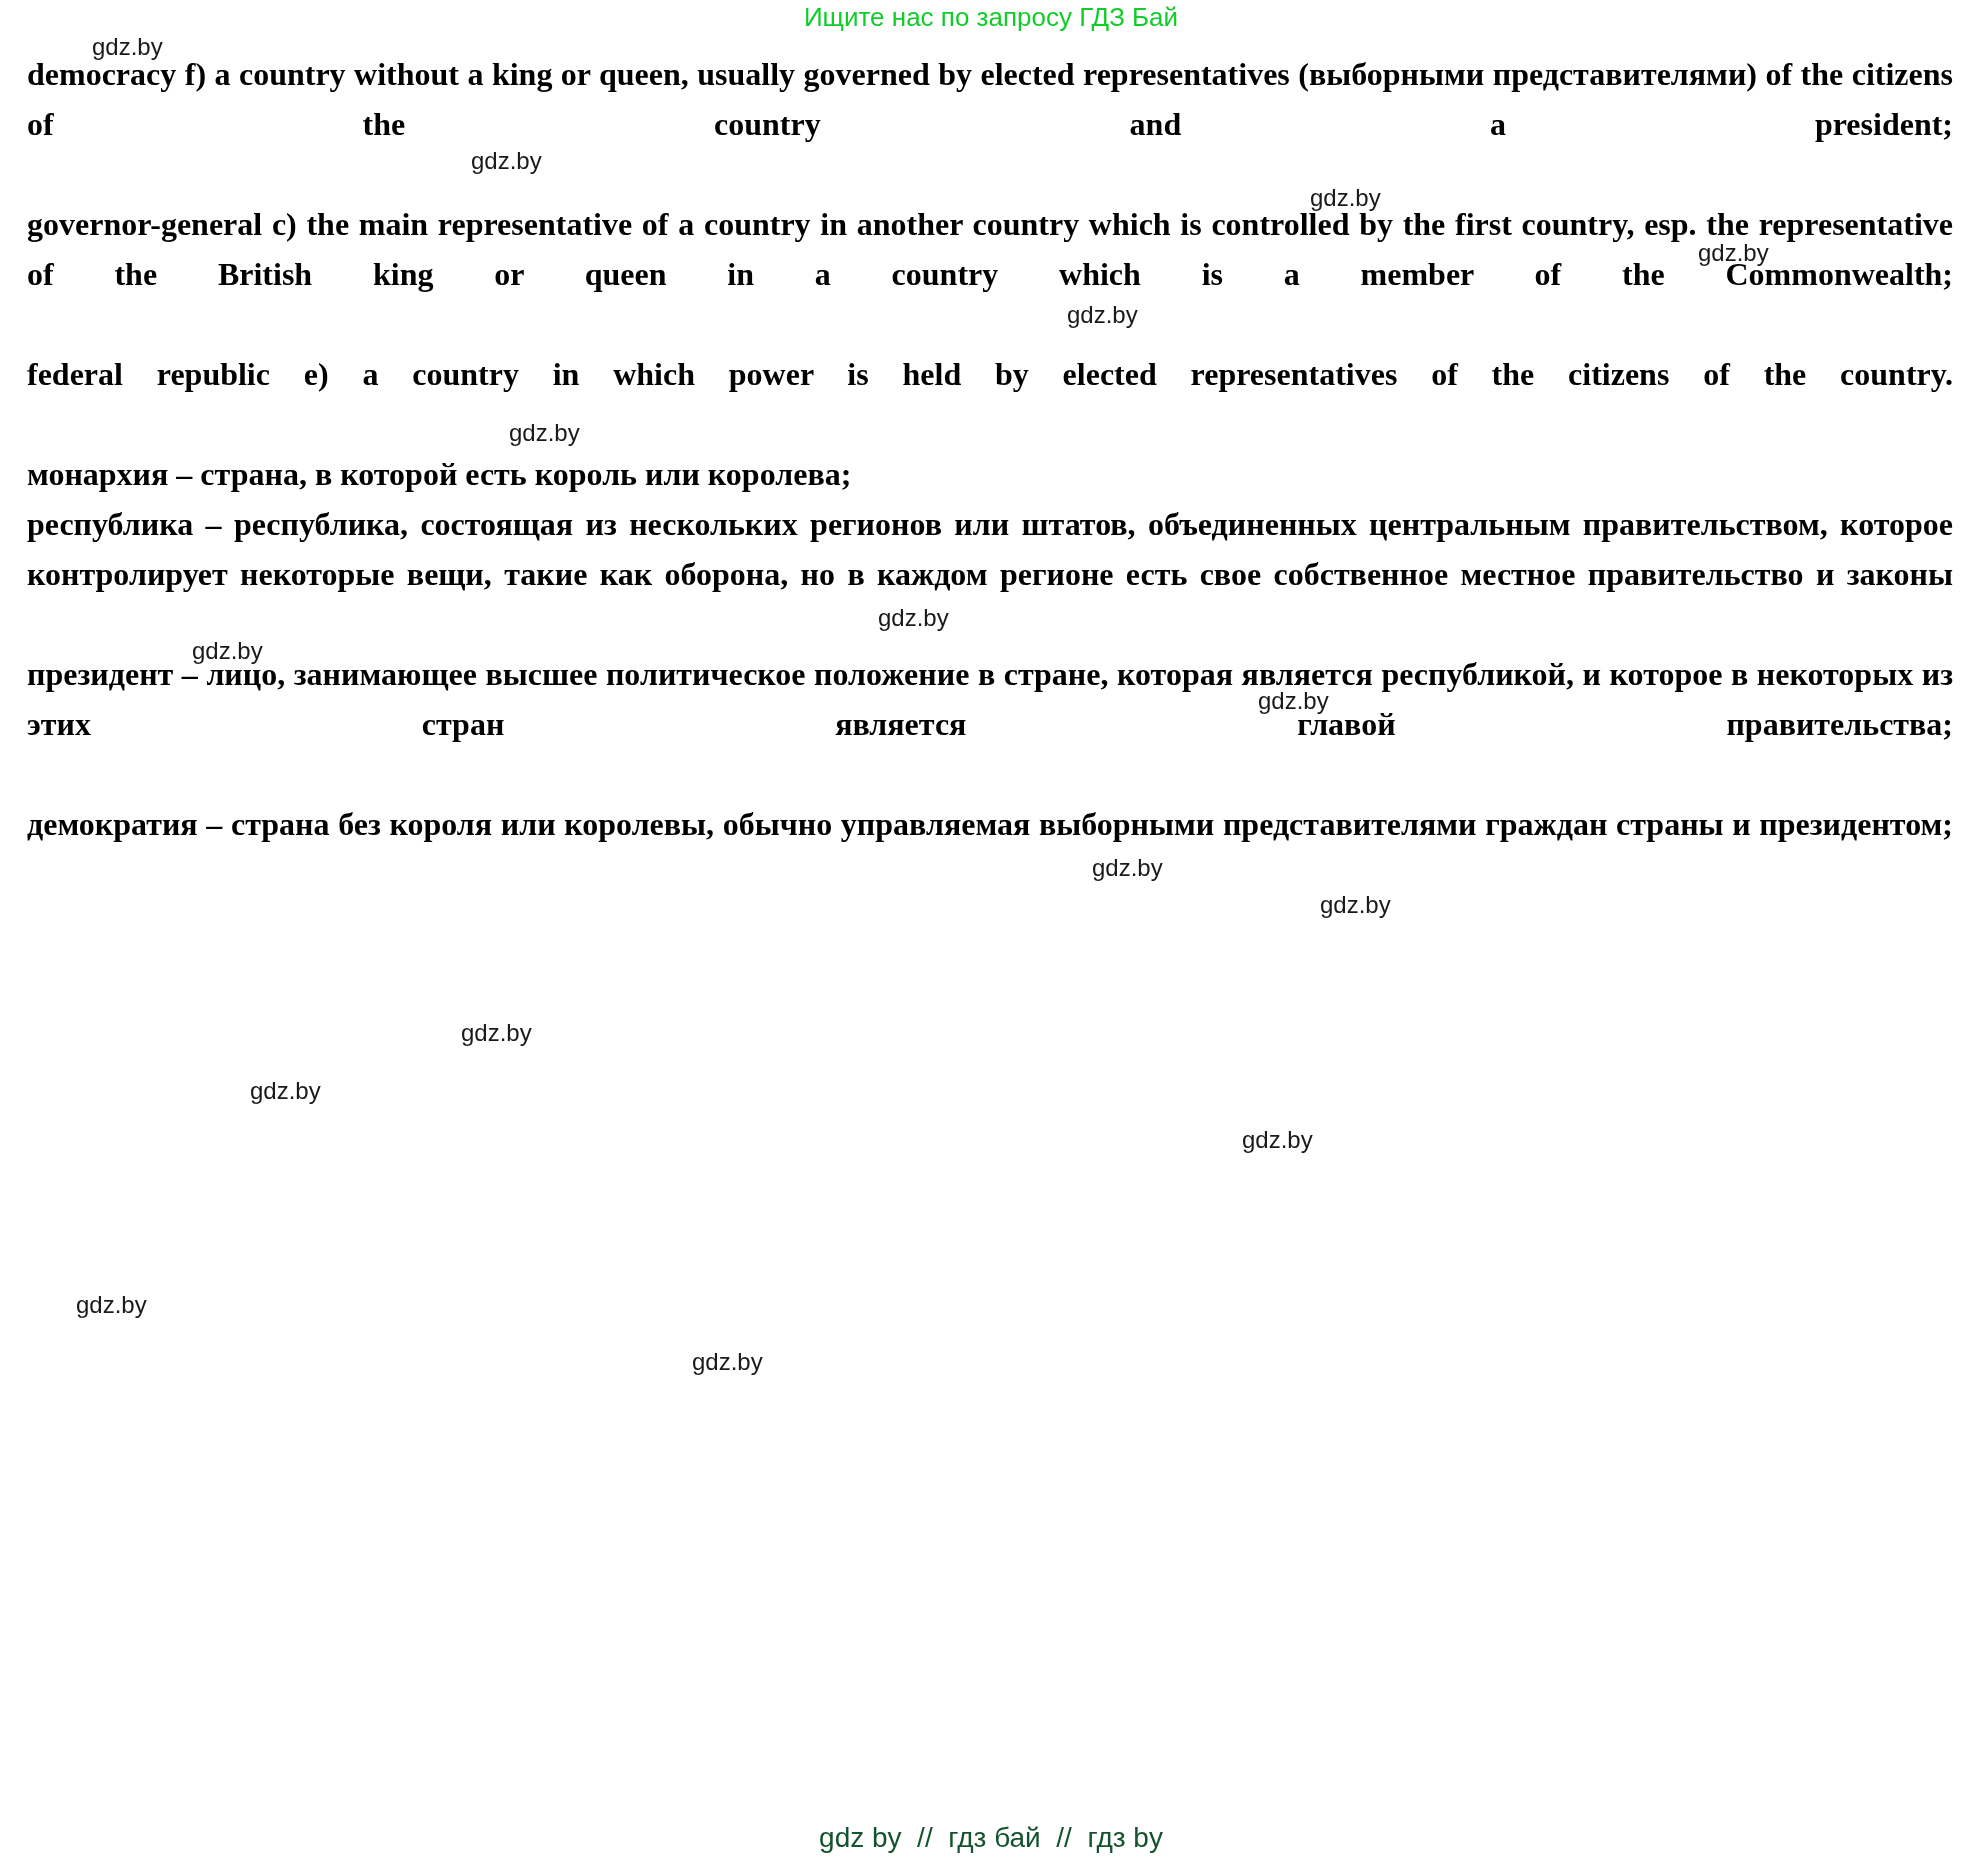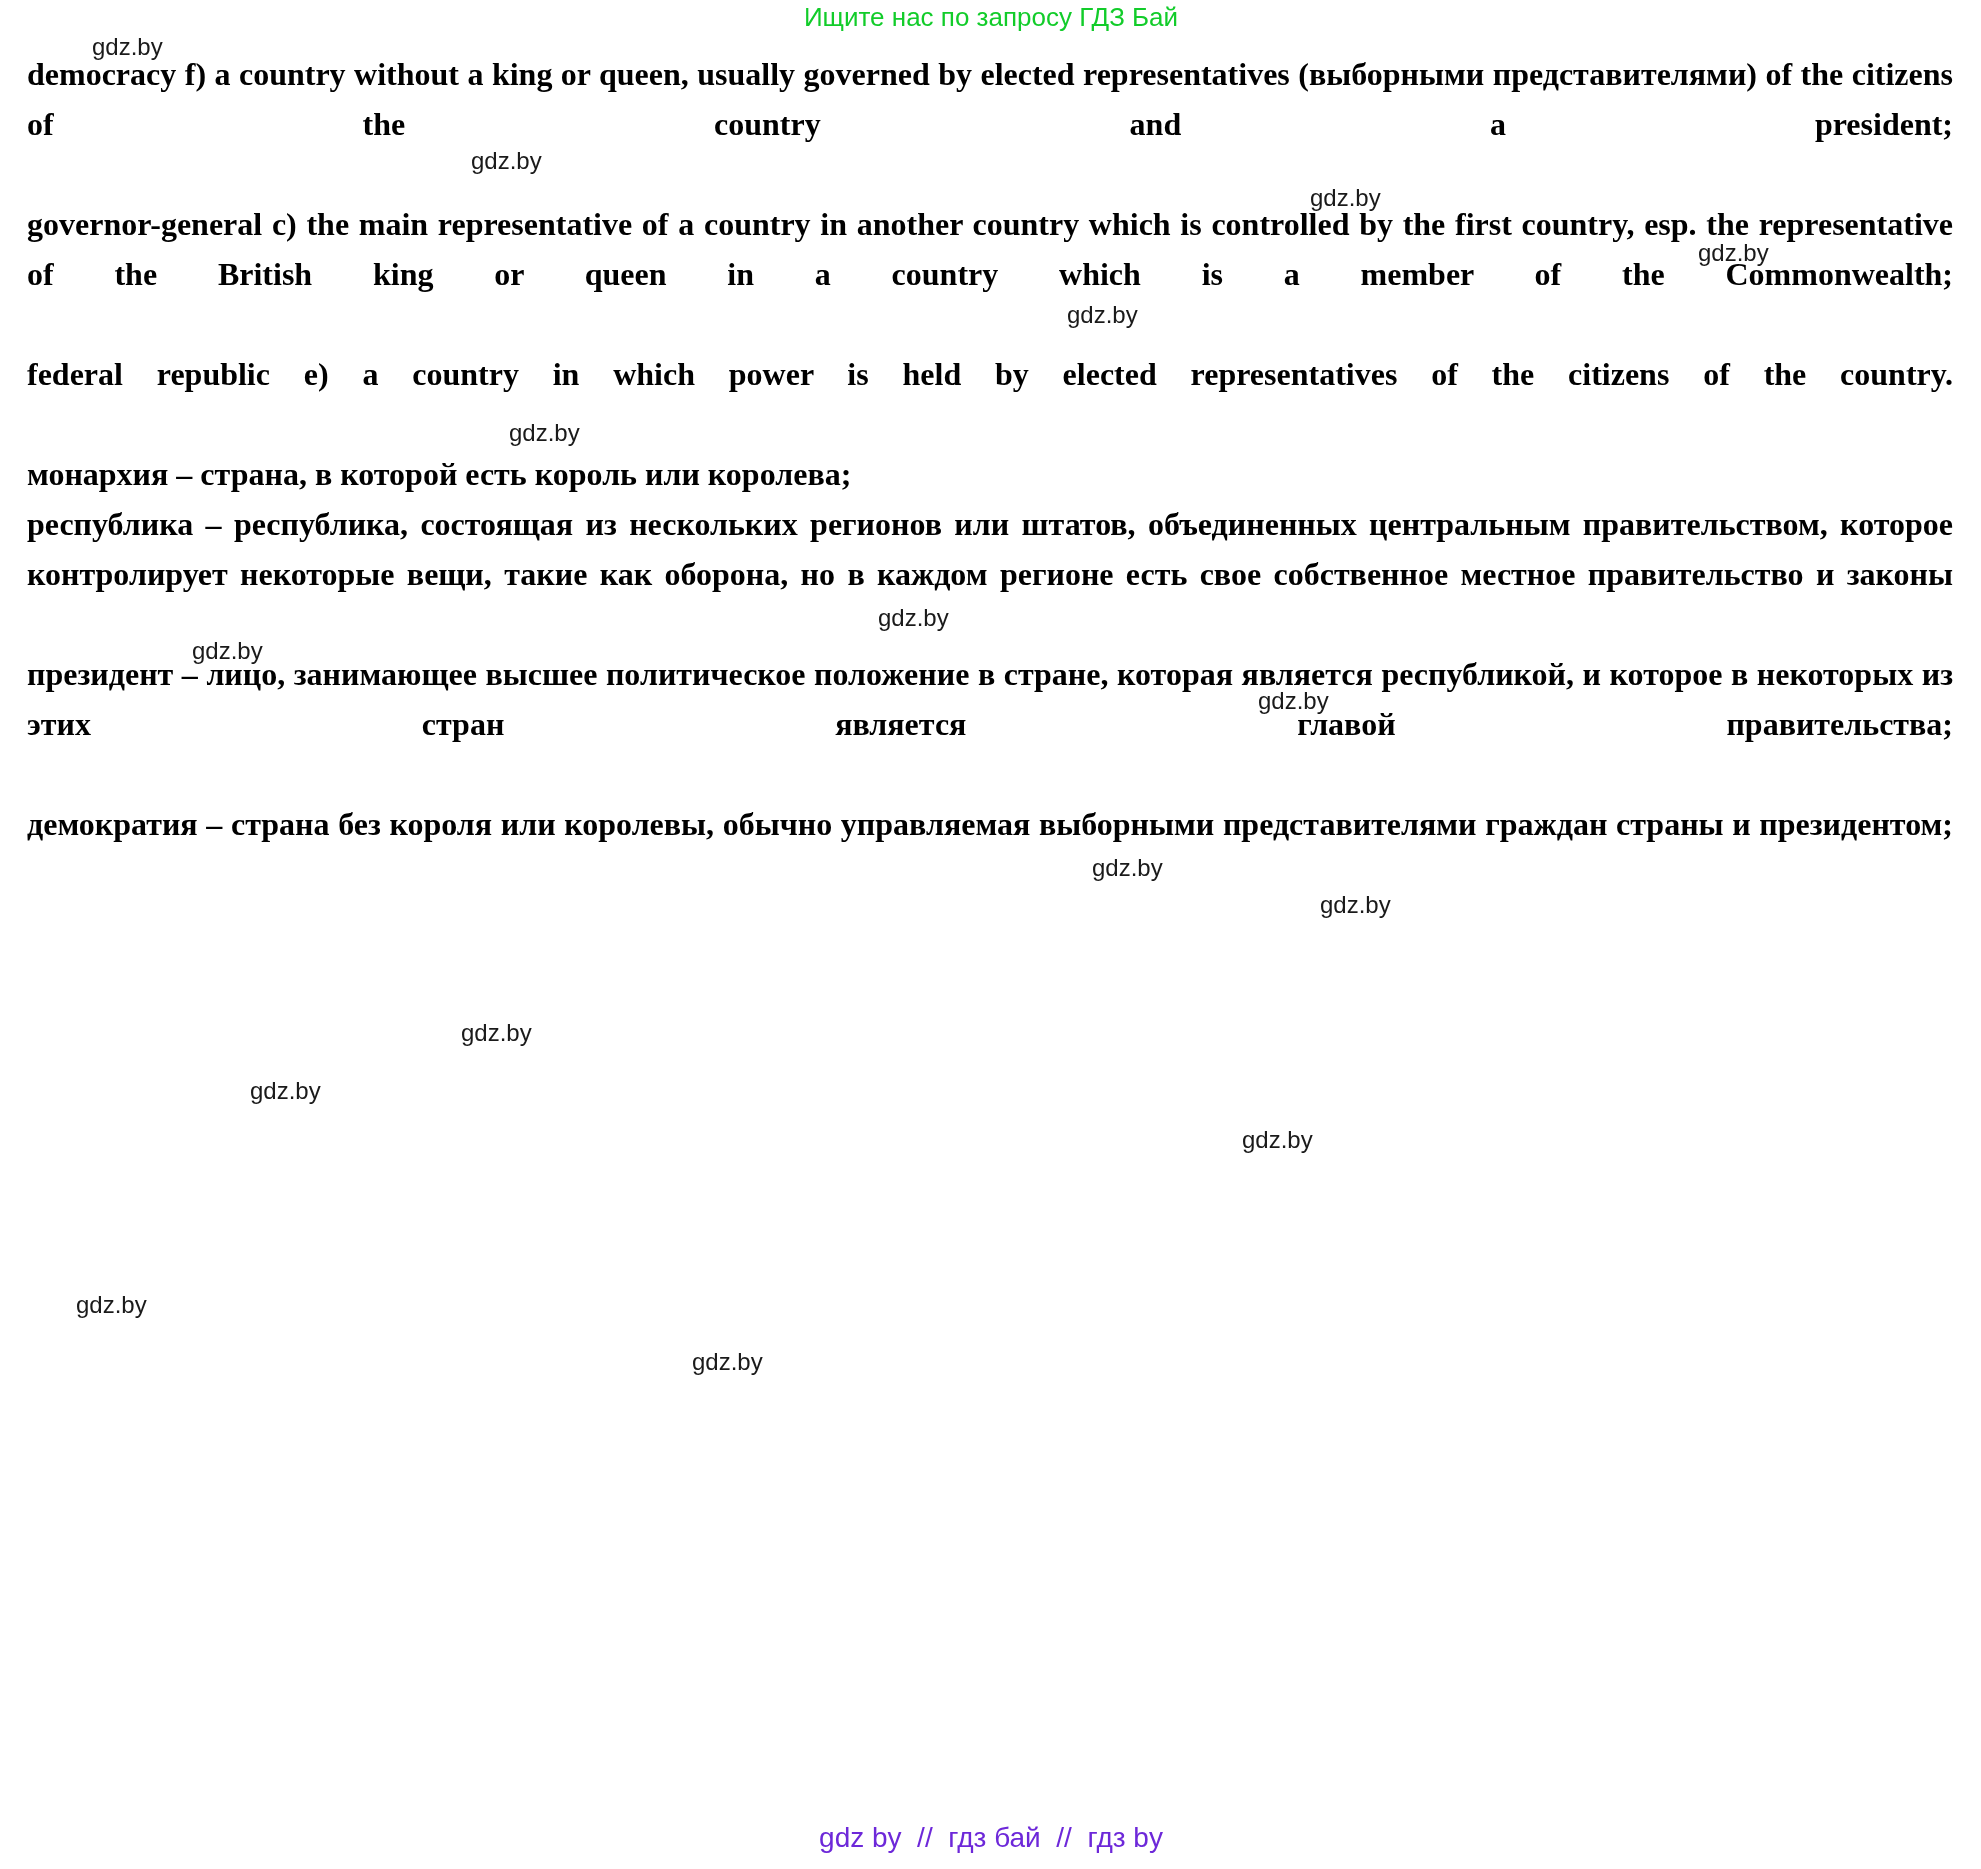--- a/index.html
+++ b/index.html
@@ -120,17 +120,17 @@
       <span class="wm" style="left: 1092px; top: 854px;">gdz.by</span>
       <span class="wm" style="left: 1320px; top: 891px;">gdz.by</span>
       <span class="wm" style="left: 461px; top: 1019px;">gdz.by</span>
       <span class="wm" style="left: 250px; top: 1077px;">gdz.by</span>
       <span class="wm" style="left: 1242px; top: 1126px;">gdz.by</span>
       <span class="wm" style="left: 76px; top: 1291px;">gdz.by</span>
       <span class="wm" style="left: 692px; top: 1348px;">gdz.by</span>
     </div>
 
   <div class="footer">
-    <span class="footer-text" style="color: #6d28d9;">gdz by  //  гдз бай  //  гдз by</span>
+    <span class="footer-text" style="color: #14532d;">gdz by  //  гдз бай  //  гдз by</span>
   </div>
 
 </div>
 
 
 </body></html>

